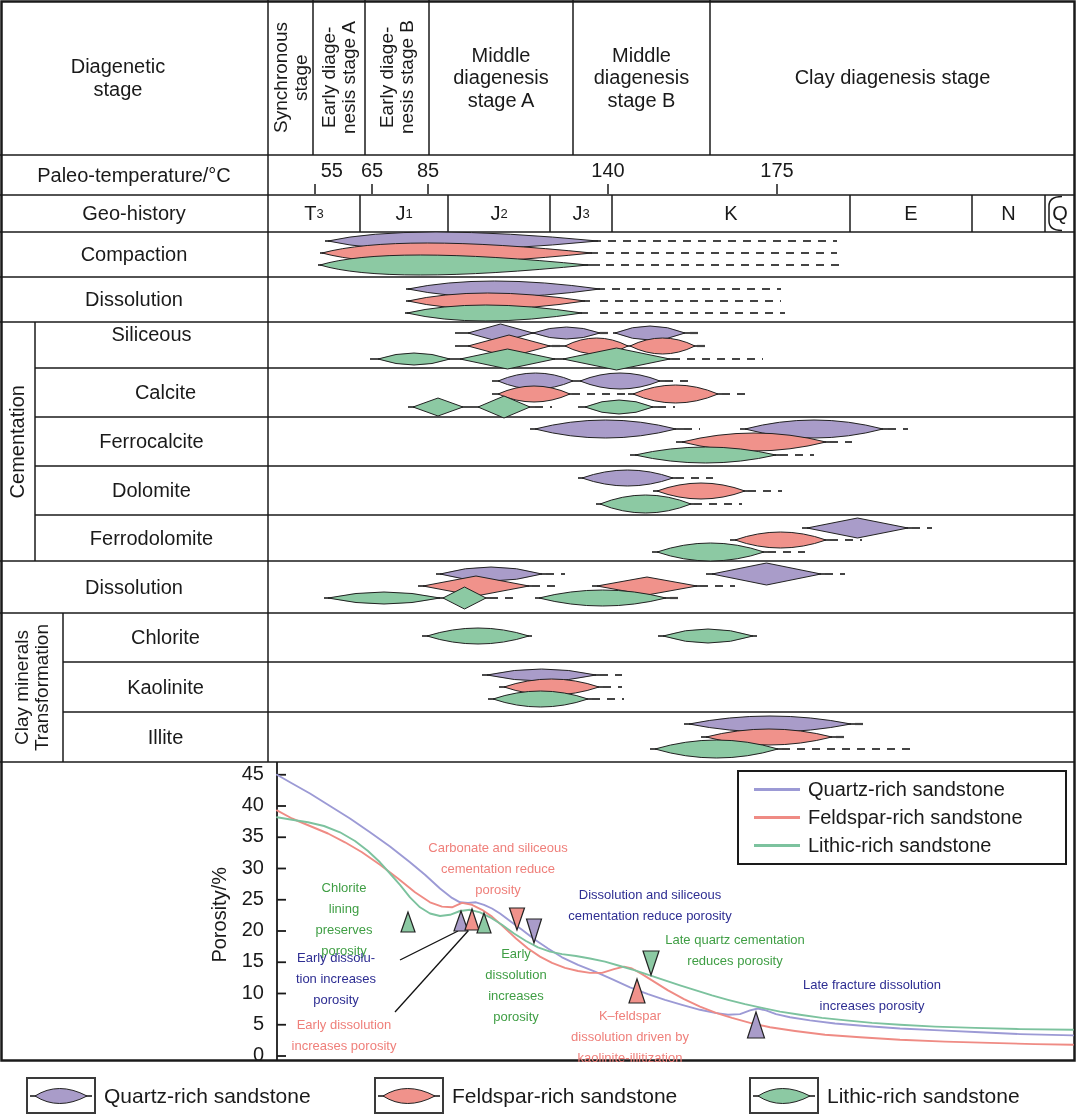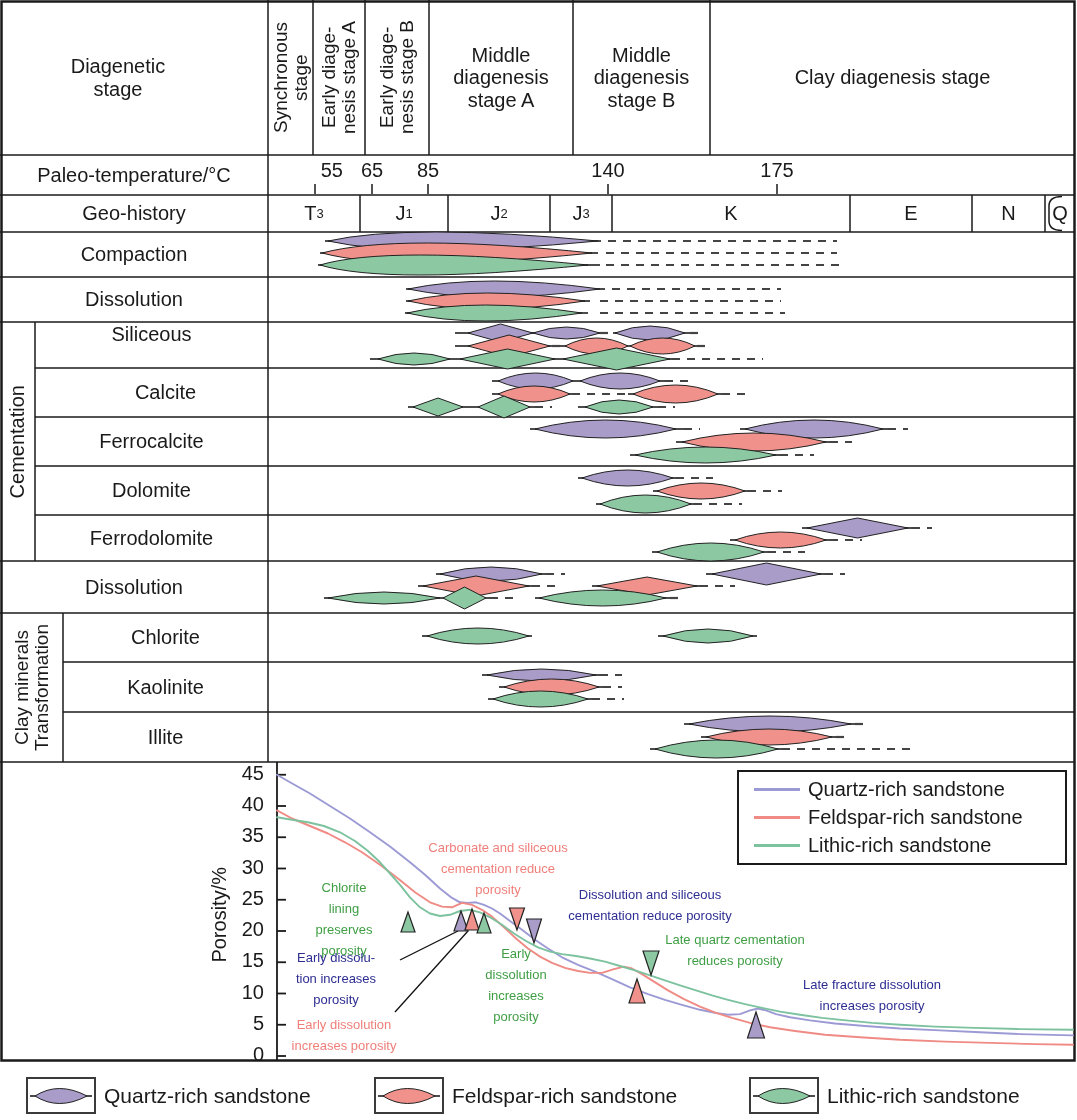--- a/index.html
+++ b/index.html
@@ -362,15 +362,18 @@
 cementation reduce
 porosity</div>
     <div class="ann" style="left: 650px; top: 884px; color: rgb(45, 45, 146);">Dissolution and siliceous
 cementation reduce porosity</div>
     <div class="ann" style="left: 500px; top: 943px; color: rgb(63, 158, 68); margin-left: 16px;">Early
 dissolution
 increases
 porosity</div>
     <div class="ann" style="left: 735px; top: 929px; color: rgb(63, 158, 68);">Late quartz cementation
 reduces porosity</div>
+    <div class="ann" style="left: 630px; top: 1005px; color: rgb(239, 127, 122);">K–feldspar
+dissolution driven by
+kaolinite-illitization</div>
     <div class="ann" style="left: 872px; top: 974px; color: rgb(45, 45, 146);">Late fracture dissolution
 increases porosity</div>
   </div>
 
 </body></html>

